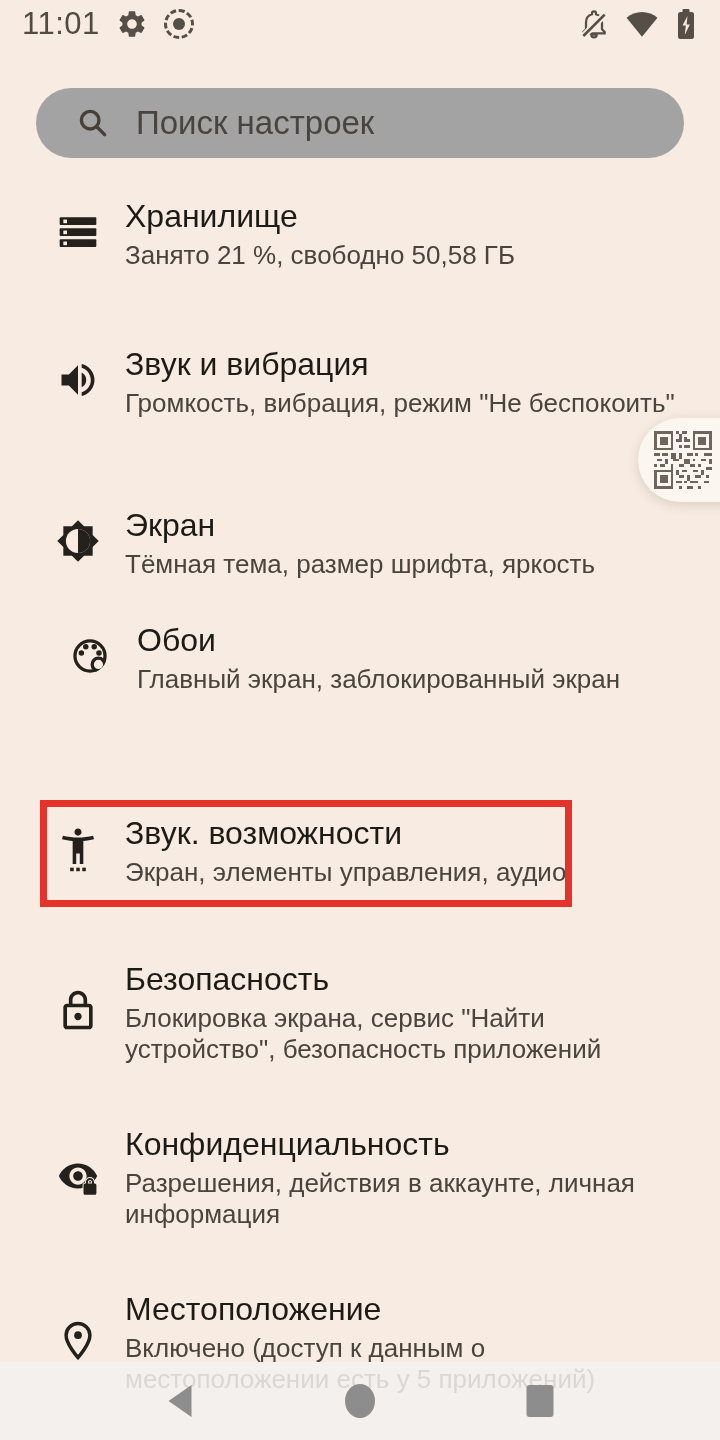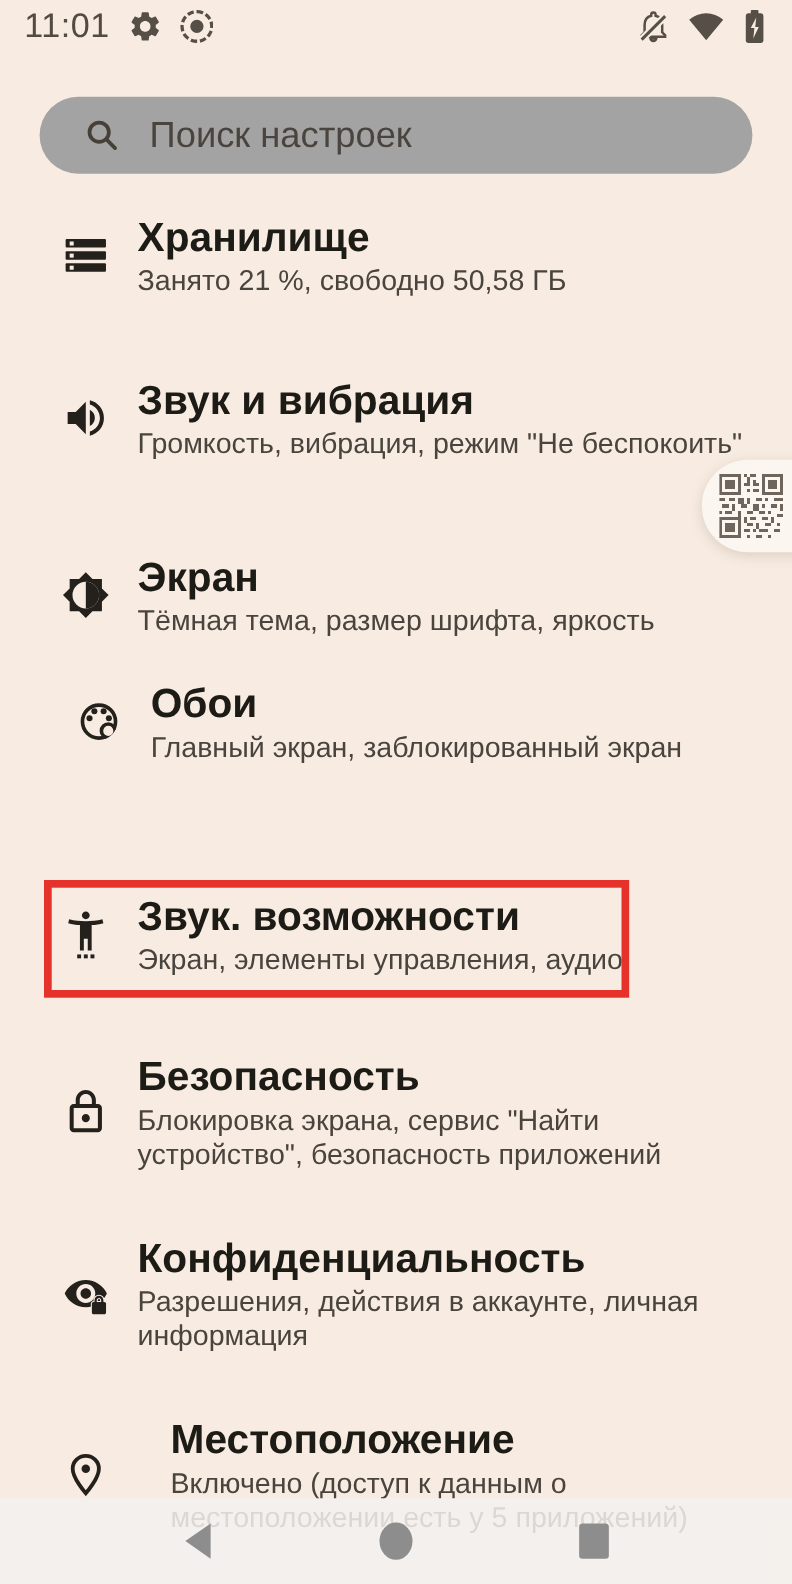--- a/index.html
+++ b/index.html
@@ -29,21 +29,21 @@
   }
   .search-text{font-size:33px;color:#4a443e;margin-left:26px;}
   
   .item{
     position:absolute;left:0;width:720px;
     display:flex;align-items:center;
   }
   .icon-box{width:48px;height:48px;margin-left:54px;flex:none;
     display:flex;align-items:center;justify-content:center;}
   .texts{margin-left:23px;}
-  .title{font-size:37px;line-height:44px;color:#1d1b16;font-weight:bold;}
+  .title{font-size:32px;line-height:44px;color:#1d1b16;}
   .subtitle{font-size:26px;line-height:31px;color:#49443d;margin-top:2px;}
   .single .subtitle{white-space:nowrap;}
   .multi .subtitle{max-width:552px;}
   
   .highlight-rect{
     position:absolute;left:40px;top:800px;width:532px;height:107px;
     border:7px solid #e5332b;box-sizing:border-box;pointer-events:none;
   }
   
   .qr-pill{
@@ -211,21 +211,21 @@
         <path d="M18 8h-1V6c0-2.76-2.24-5-5-5S7 3.24 7 6v2H6c-1.1 0-2 .9-2 2v10c0 1.1.9 2 2 2h12c1.1 0 2-.9 2-2V10c0-1.1-.9-2-2-2zM9.5 6c0-1.38 1.12-2.5 2.5-2.5s2.5 1.12 2.5 2.5v2h-5V6z" fill="#24211c" stroke="#f8ece2" stroke-width="2.4" paint-order="stroke"></path>
       </g>
     </svg>
   </span>
   <span class="texts">
     <div class="title">Конфиденциальность</div>
     <div class="subtitle">Разрешения, действия в аккаунте, личная информация</div>
   </span>
 </div>
 
-<div class="item multi" style="top:1285px;height:112px;gap:30px;">
+<div class="item multi" style="top:1285px;height:112px;">
   <span class="icon-box">
     <svg width="44" height="44" viewBox="0 0 24 24">
       <path d="M12 2.5C8.4 2.5 5.5 5.4 5.5 8.8c0 4.9 6.5 12.2 6.5 12.2s6.5-7.3 6.5-12.2C18.5 5.4 15.6 2.5 12 2.5z" fill="none" stroke="#24211c" stroke-width="1.9"></path>
       <circle cx="12" cy="8.8" r="2.1" fill="#24211c"></circle>
     </svg>
   </span>
   <span class="texts">
     <div class="title">Местоположение</div>
     <div class="subtitle">Включено (доступ к данным о местоположении есть у 5 приложений)</div>
   </span>

